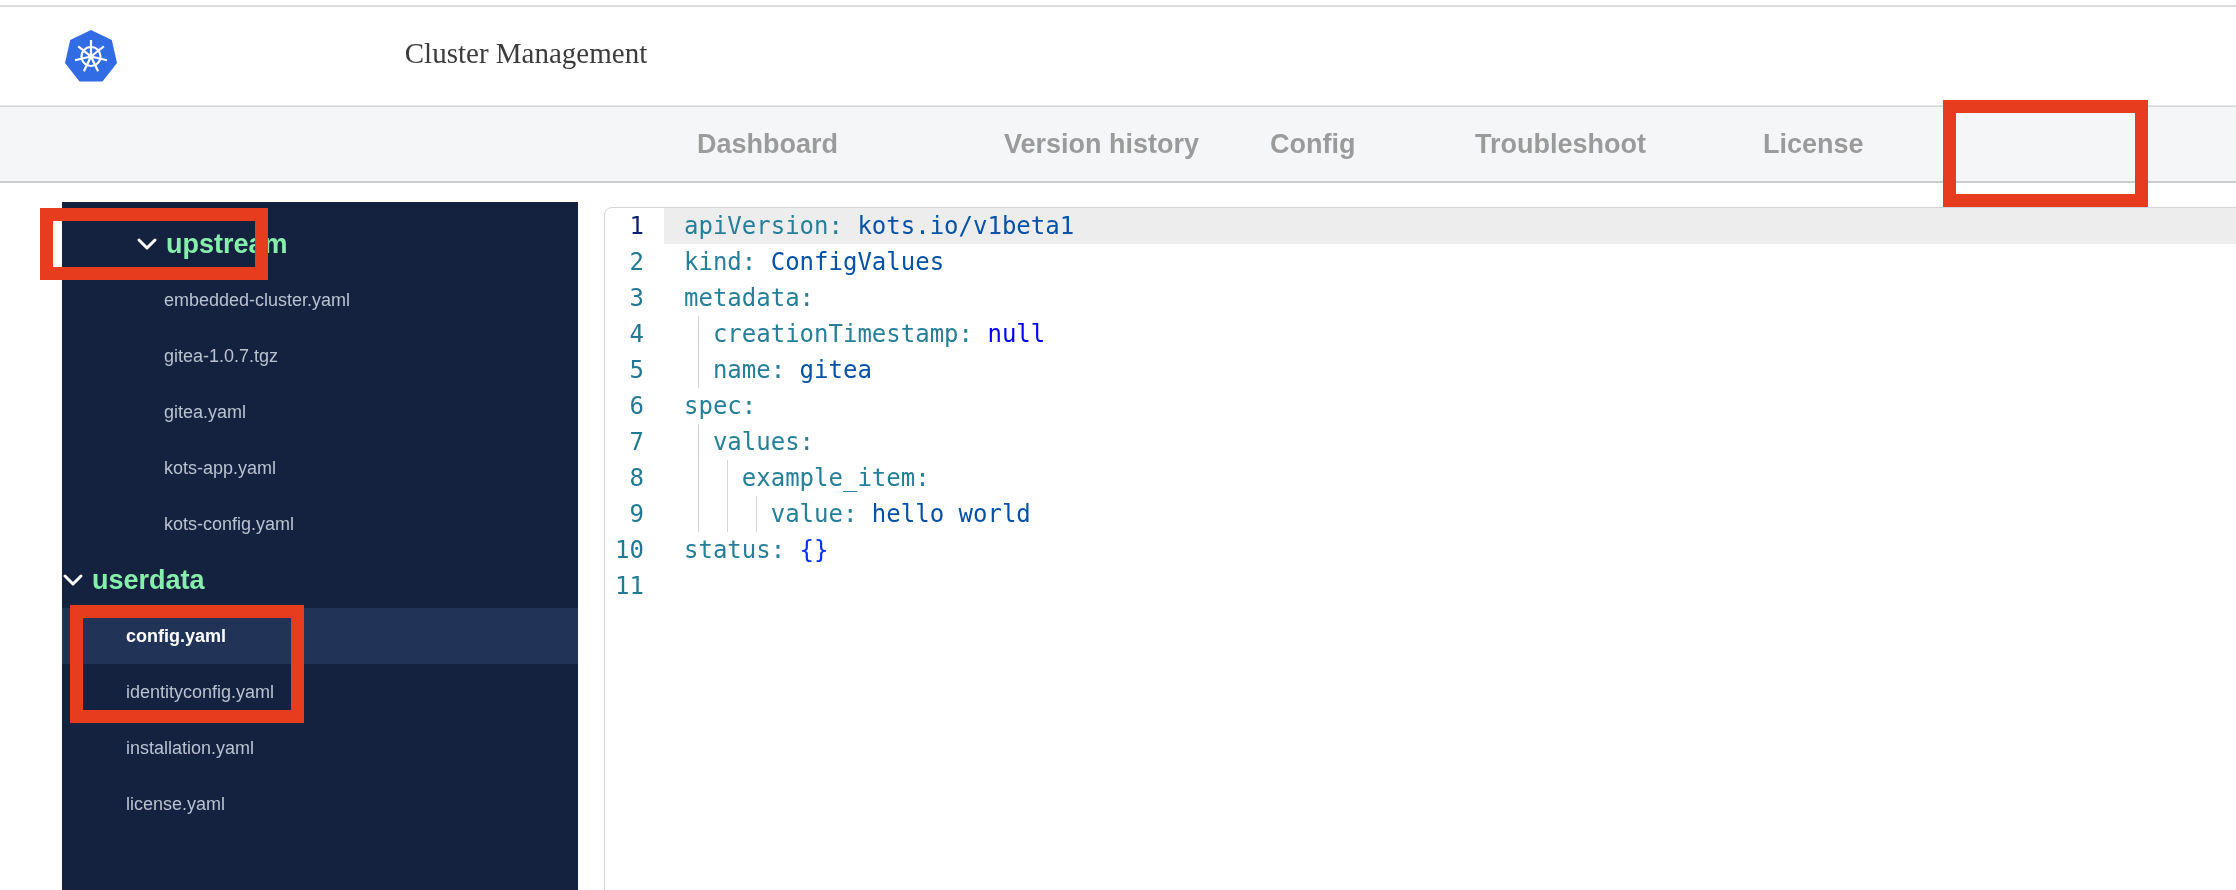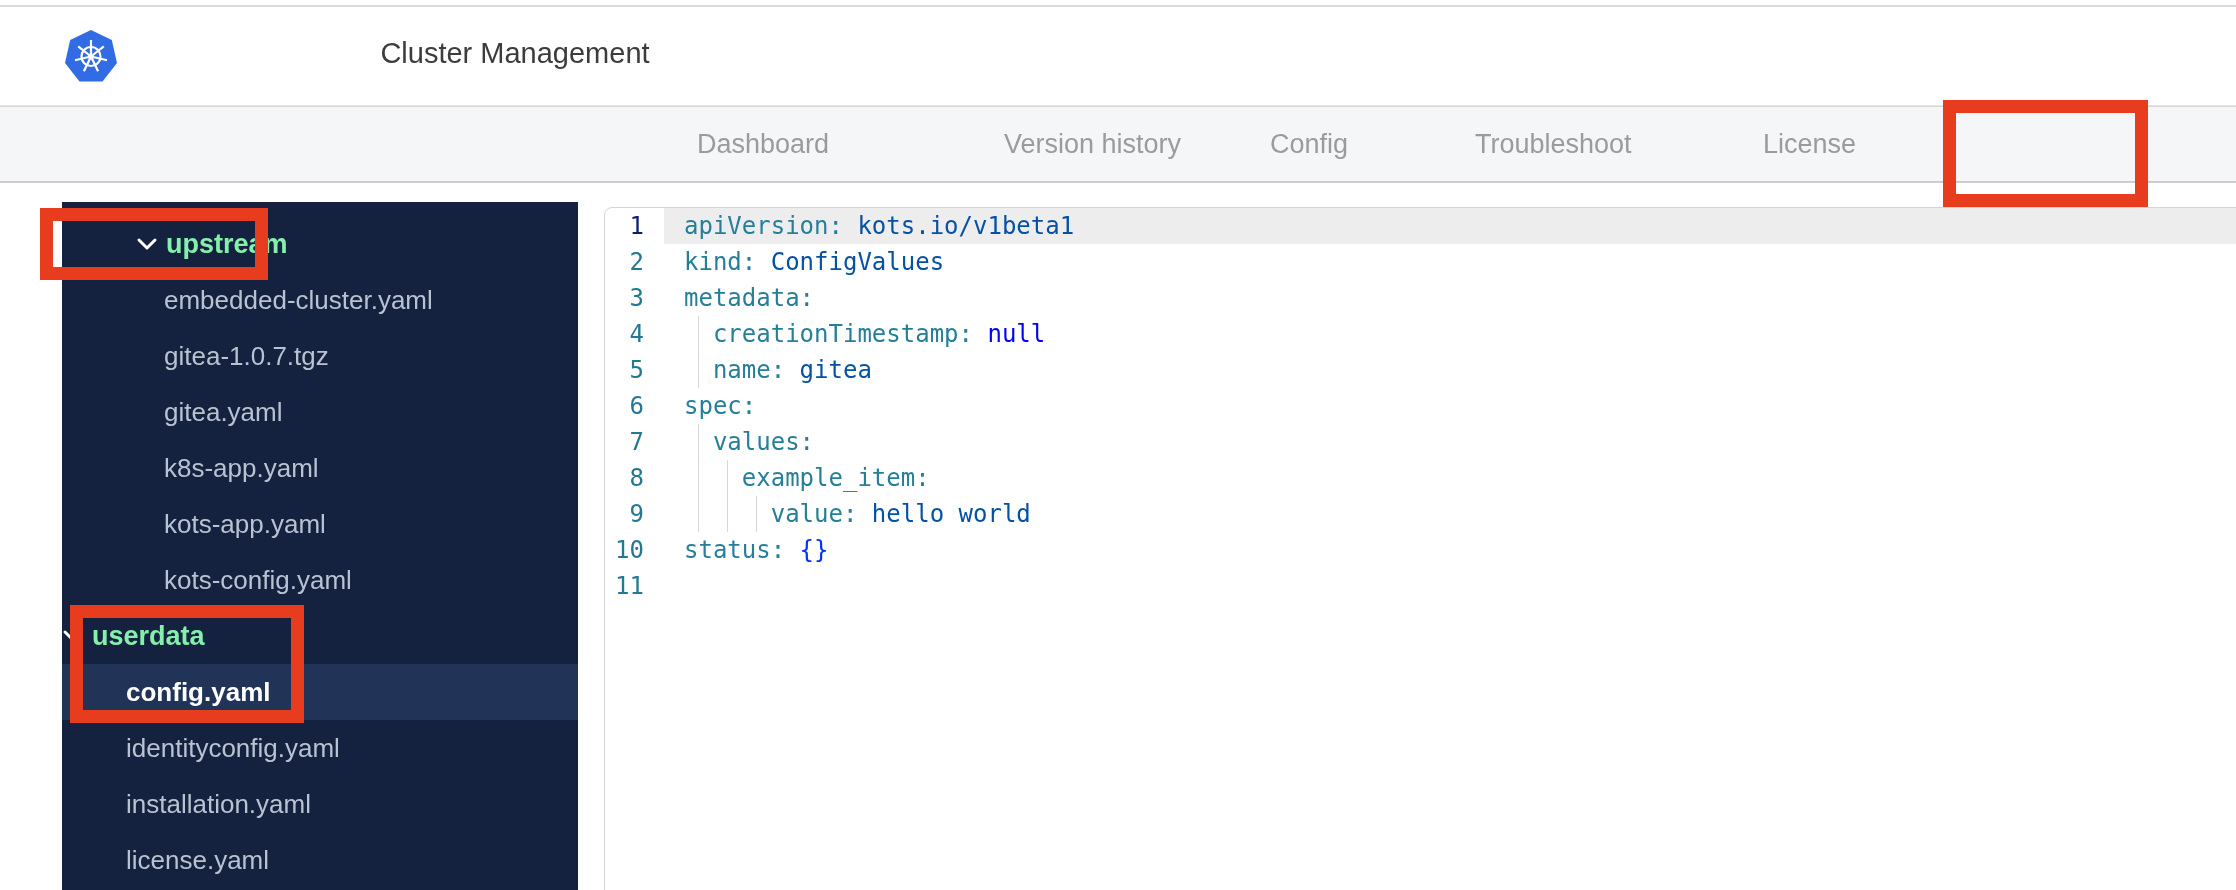--- a/index.html
+++ b/index.html
@@ -10,39 +10,39 @@
   
   .top-hairline{position:absolute;top:5px;left:0;right:0;height:2px;background:#dcdcdc;}
 
   
   .app-header{position:absolute;top:7px;left:0;right:0;height:99px;background:#fff;border-bottom:1px solid #e4e4e4;box-sizing:border-box;}
   .k8s-logo{position:absolute;left:64px;top:22px;width:54px;height:56px;}
   .header-tab{position:absolute;top:0;bottom:0;display:flex;align-items:center;justify-content:center;
     font-size:29px;font-weight:500;color:#3c3c3c;border-bottom:5px solid transparent;box-sizing:border-box;cursor:pointer;}
   .header-tab.active{border-bottom-color:var(--c-brand-blue,#326ce5);}
   .header-tab.t-app{left:158px;width:207px;}
-  .header-tab.t-cluster{left:365px;width:300px;}
+  .header-tab.t-cluster{left:376px;width:300px;font-family:Liberation Serif, serif;}
 
   
   .subnav{position:absolute;top:106px;left:0;right:0;height:77px;background:#f5f6f7;
-    border-top:1px solid #d8d8d8;border-bottom:2px solid #cccccf;box-sizing:border-box;}
+    border-top:1px solid #d8d8d8;border-bottom:2px solid #cccccf;box-sizing:border-box;font-weight:bold;}
   .subnav-tab{position:absolute;top:0;bottom:0;display:flex;align-items:center;justify-content:center;
     font-size:27px;color:#9b9b9b;cursor:pointer;box-sizing:border-box;}
   .subnav-tab.active{color:#3a3a3a;border-bottom:5px solid var(--c-brand-blue,#326ce5);}
   .st-dashboard{left:697px;}
   .st-version{left:956px;margin-left:48px;}
   .st-config{left:1270px;}
   .st-troubleshoot{left:1475px;}
   .st-license{left:1763px;}
   .st-viewfiles{left:1960px;width:168px;}
 
   
   .sidebar{position:absolute;left:62px;top:202px;width:516px;height:688px;
     background:var(--c-sidebar-bg,#142240);padding-top:14px;box-sizing:border-box;overflow:hidden;}
-  .tree-row{height:56px;display:flex;align-items:center;font-size:26px;
+  .tree-row{height:56px;display:flex;align-items:center;font-size:18px;
     color:var(--c-sidebar-file-text,#b9c2d1);cursor:pointer;box-sizing:border-box;}
   .tree-row.folder{font-weight:bold;color:#86efac;font-size:27px;}
   .tree-row.selected{background:var(--c-sidebar-selected-bg,#213457);color:#fff;font-weight:bold;}
   .tree-row.folder.l0{padding-left:74px;}
   .tree-row.file.l1{padding-left:102px;}
   .tree-row.folder.l1{}
   .tree-row.file.l2{padding-left:64px;}
   .chev{width:22px;height:14px;margin-right:8px;flex:0 0 auto;}
   .chev polyline{fill:none;stroke:#fff;stroke-width:3;stroke-linecap:round;stroke-linejoin:round;}
 
@@ -121,23 +121,20 @@
     <div class="tree-row file l1">
       <span>embedded-cluster.yaml</span>
     </div>
     <div class="tree-row file l1">
       <span>gitea-1.0.7.tgz</span>
     </div>
     <div class="tree-row file l1">
       <span>gitea.yaml</span>
     </div>
     <div class="tree-row file l1">
-      <span>k8s-app.yaml</span>
-    </div>
-    <div class="tree-row file l1">
       <span>kots-app.yaml</span>
     </div>
     <div class="tree-row file l1">
       <span>kots-config.yaml</span>
     </div>
     <div class="tree-row folder l1">
       <svg class="chev" viewBox="0 0 22 14">
         <polyline points="3,3 11,11 19,3"></polyline>
       </svg>
       <span>userdata</span>

